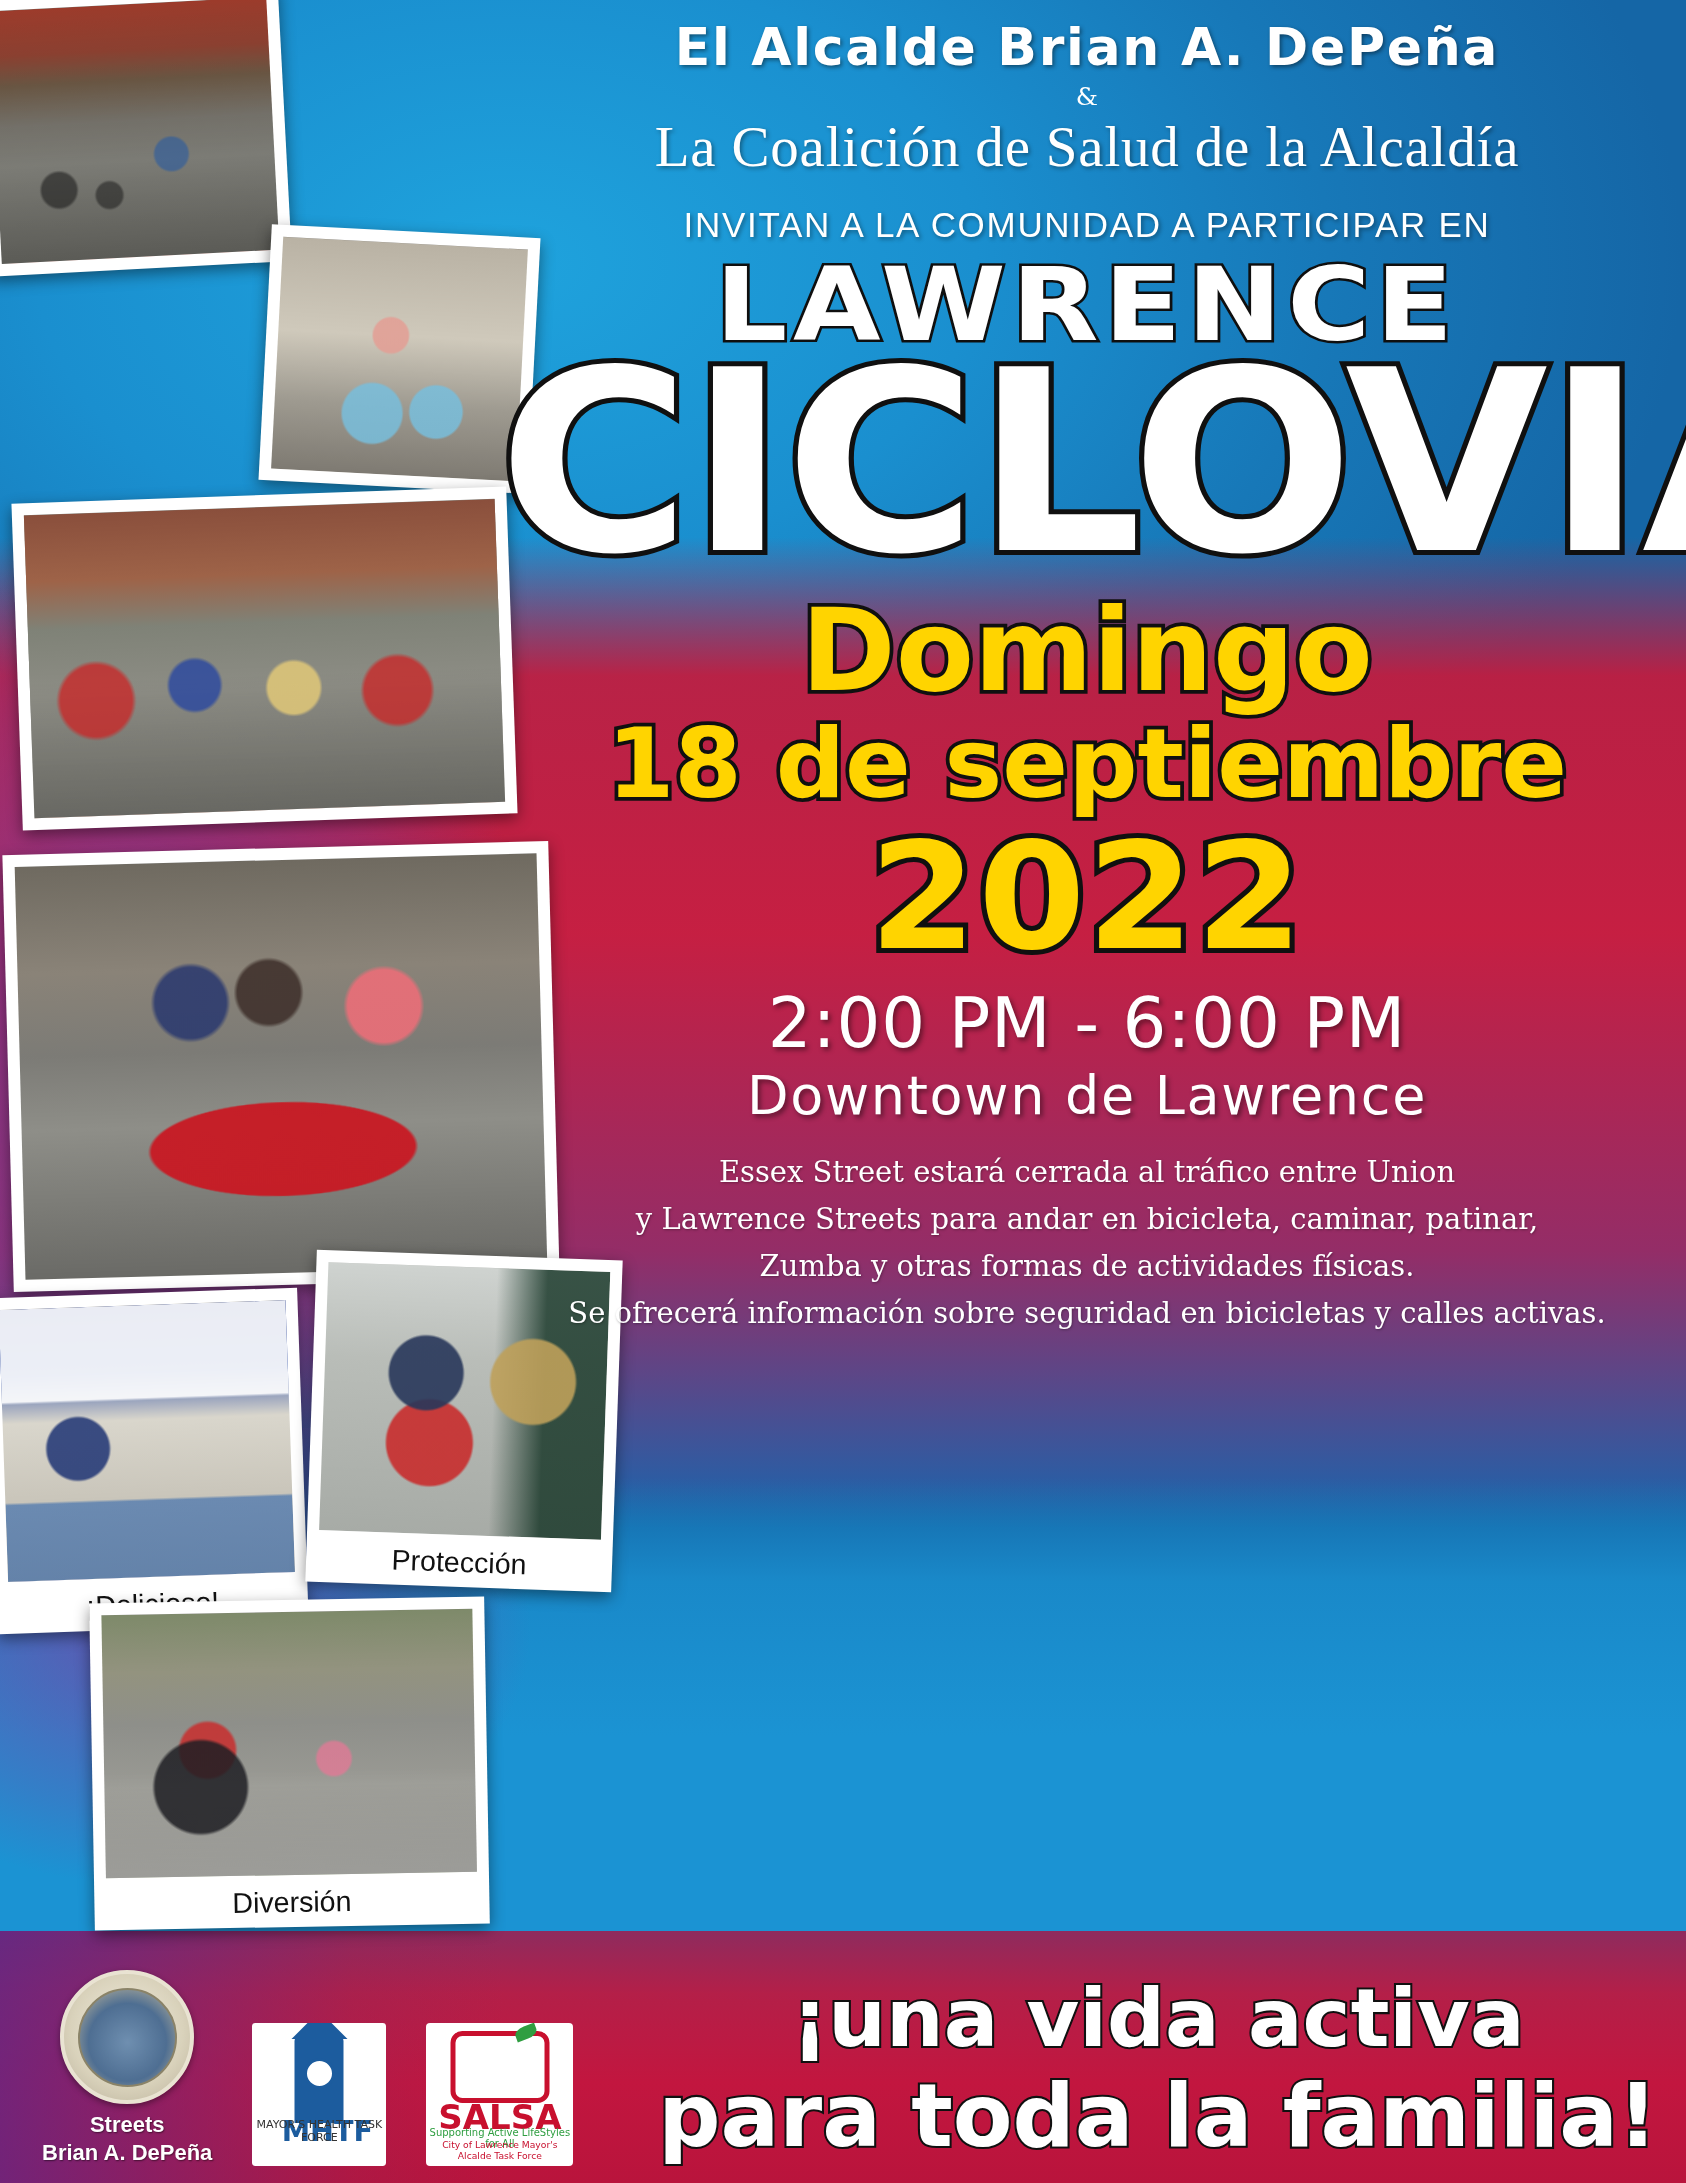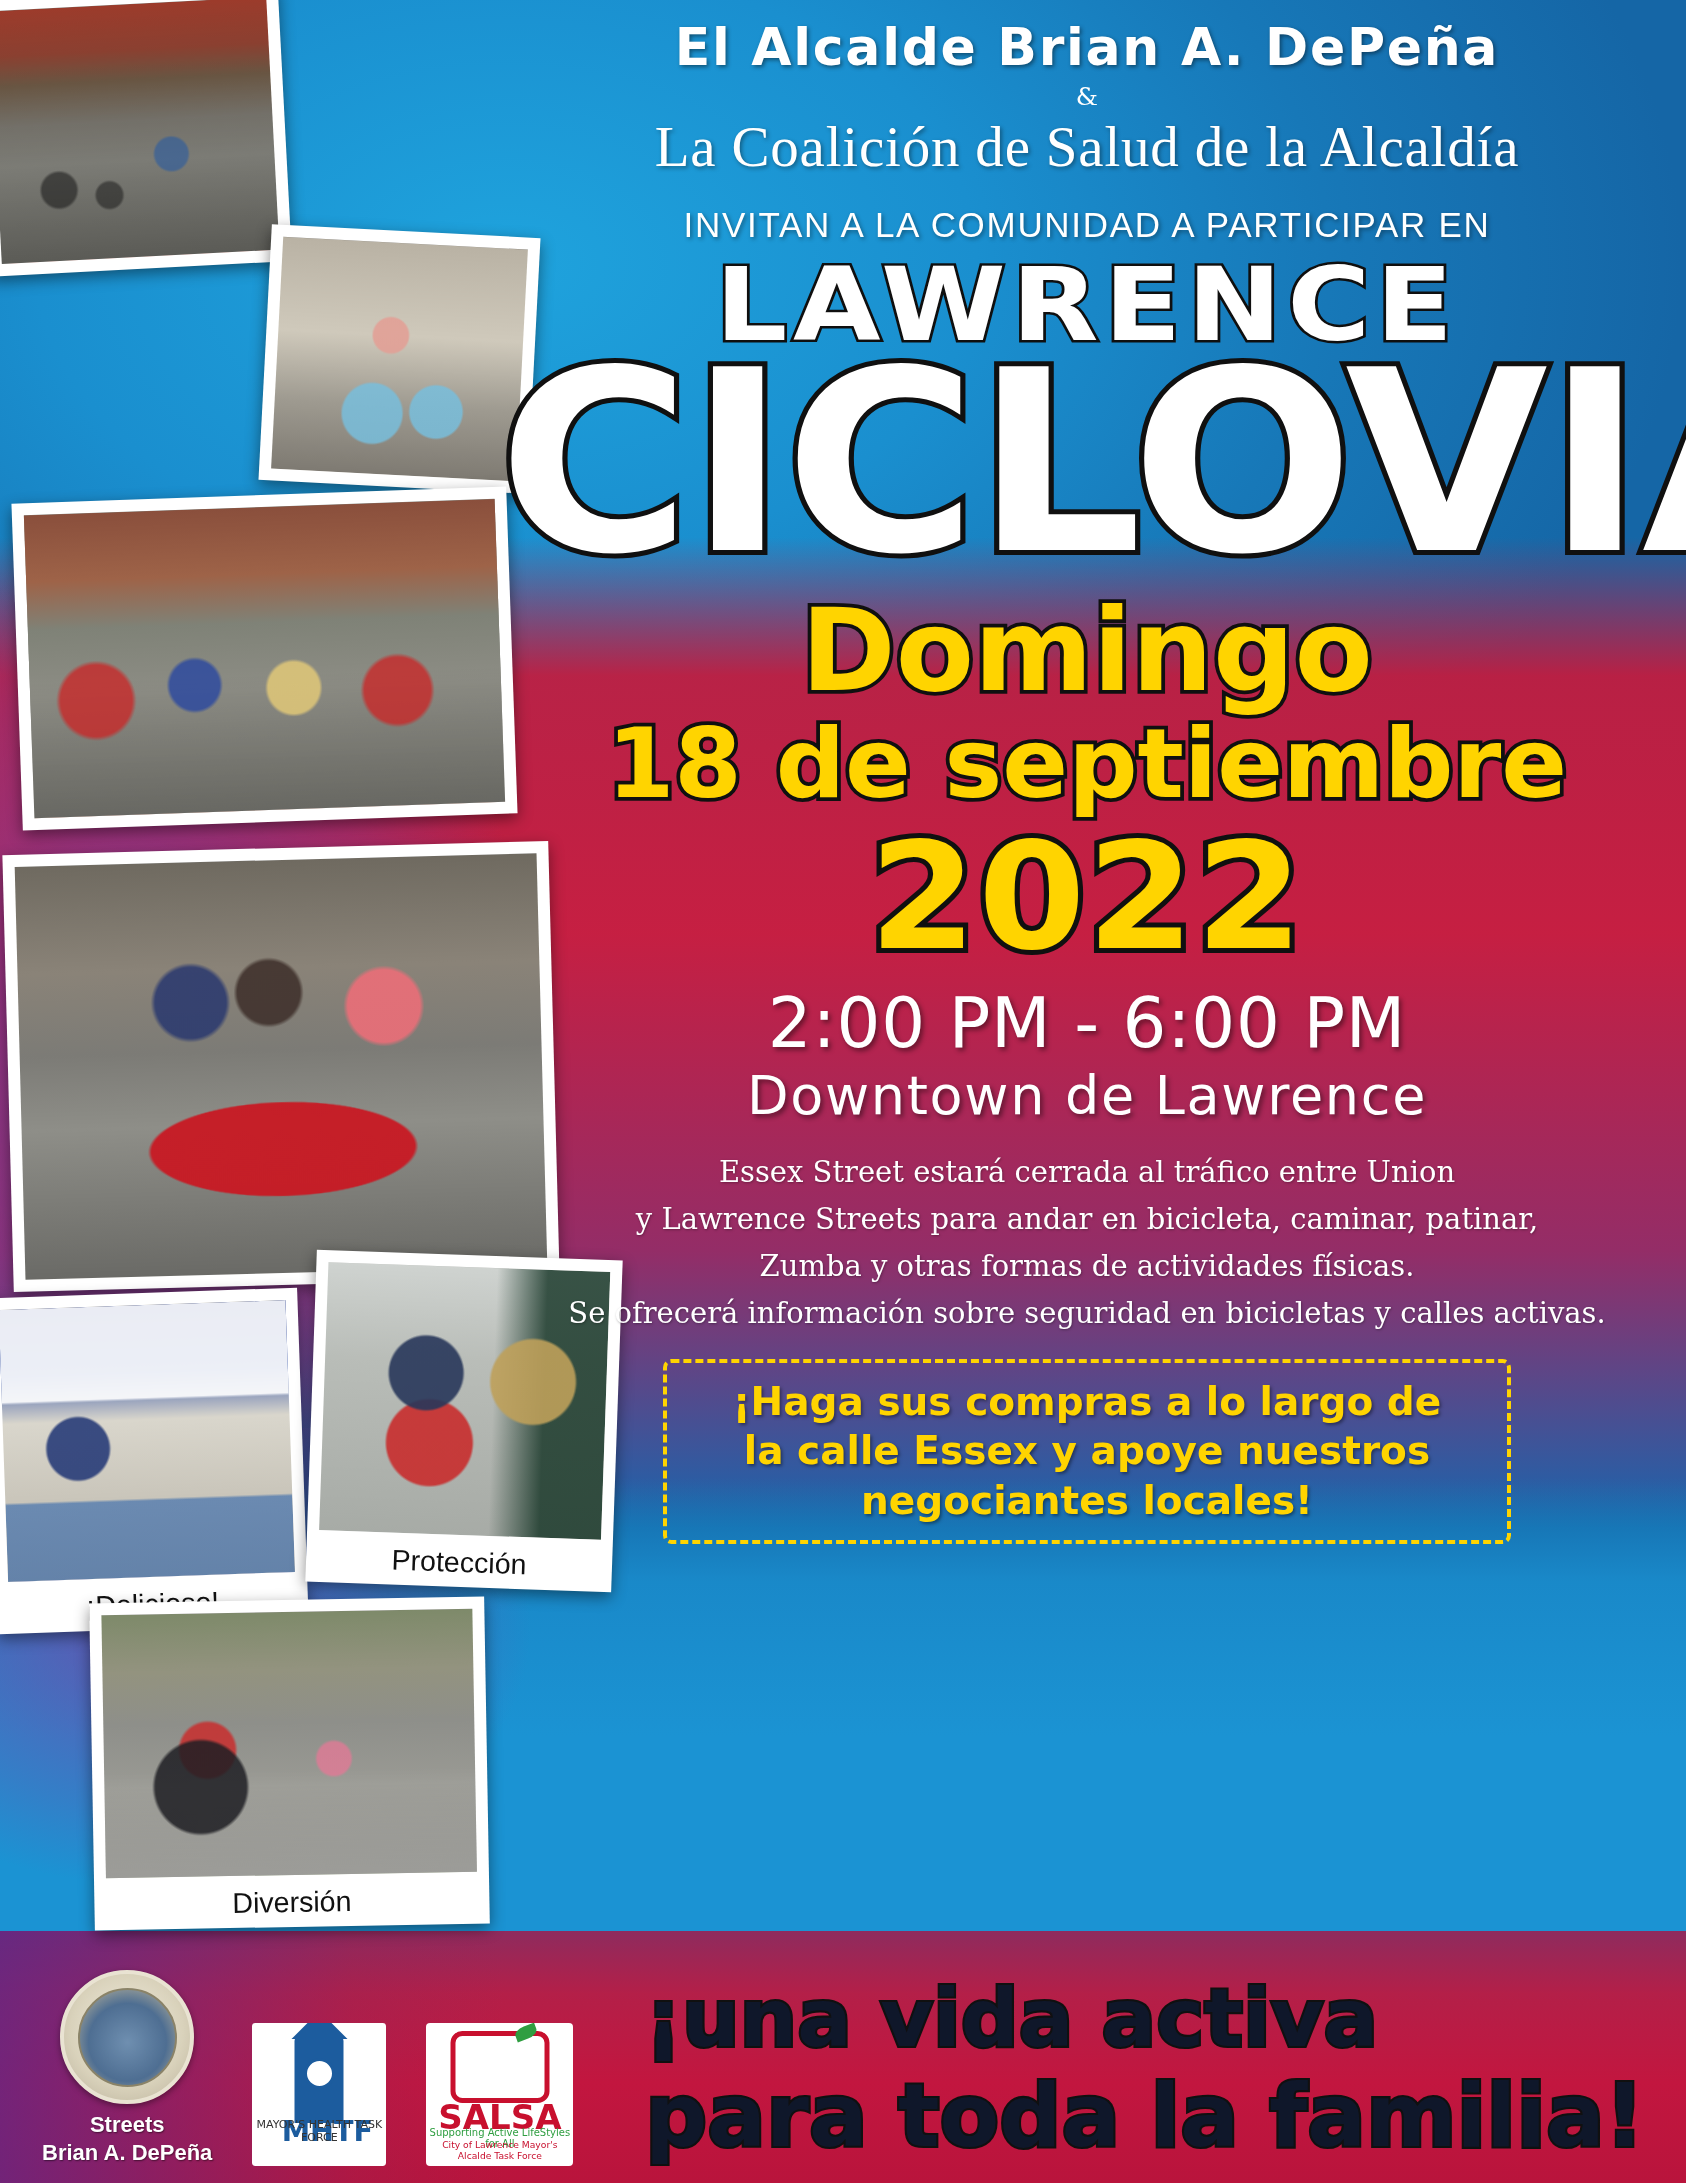--- a/index.html
+++ b/index.html
@@ -298,25 +298,25 @@
     font-size: 39px;
     font-weight: bold;
     line-height: 1.28;
     font-family: "DejaVu Sans", sans-serif;
     text-shadow: 1.7px 1.7px 3.4px rgba(0,0,0,0.4);
   }
 
   
   .footer-slogan {
     position: absolute;
-    right: 34px;
+    right: 25px;
     bottom: 23.5px;
     width: 1008px;
-    text-align: left;
-    color: #0f172a;
+    text-align: center;
+    color: #ffffff;
     font-weight: bold;
     font-family: "DejaVu Sans", sans-serif;
     line-height: 1.0;
     -webkit-text-stroke: 4.2px #101010;
     paint-order: stroke fill;
   }
   .slogan1 { font-size: 81px; }
   .slogan2 { font-size: 87px; margin-top: 14px; }
 
   .logos {
@@ -479,25 +479,20 @@
     <div class="hora">2:00 PM - 6:00 PM</div>
     <div class="lugar">Downtown de Lawrence</div>
 
     <div class="desc">
       <div>Essex Street estará cerrada al tráfico entre Union</div>
       <div>y Lawrence Streets para andar en bicicleta, caminar, patinar,</div>
       <div>Zumba y otras formas de actividades físicas.</div>
       <div>Se ofrecerá información sobre seguridad en bicicletas y calles activas.</div>
     </div>
 
-    <div class="shopbox">
-      <div>¡Haga sus compras a lo largo de</div>
-      <div>la calle Essex y apoye nuestros</div>
-      <div>negociantes locales!</div>
-    </div>
   </div>
 
   <div class="logos">
 
     <div class="logo-block">
       <div class="city-seal"></div>
       <div class="seal-label">Streets</div>
       <div class="seal-label" style="margin-top:0">Brian A. DePeña</div>
     </div>
 

